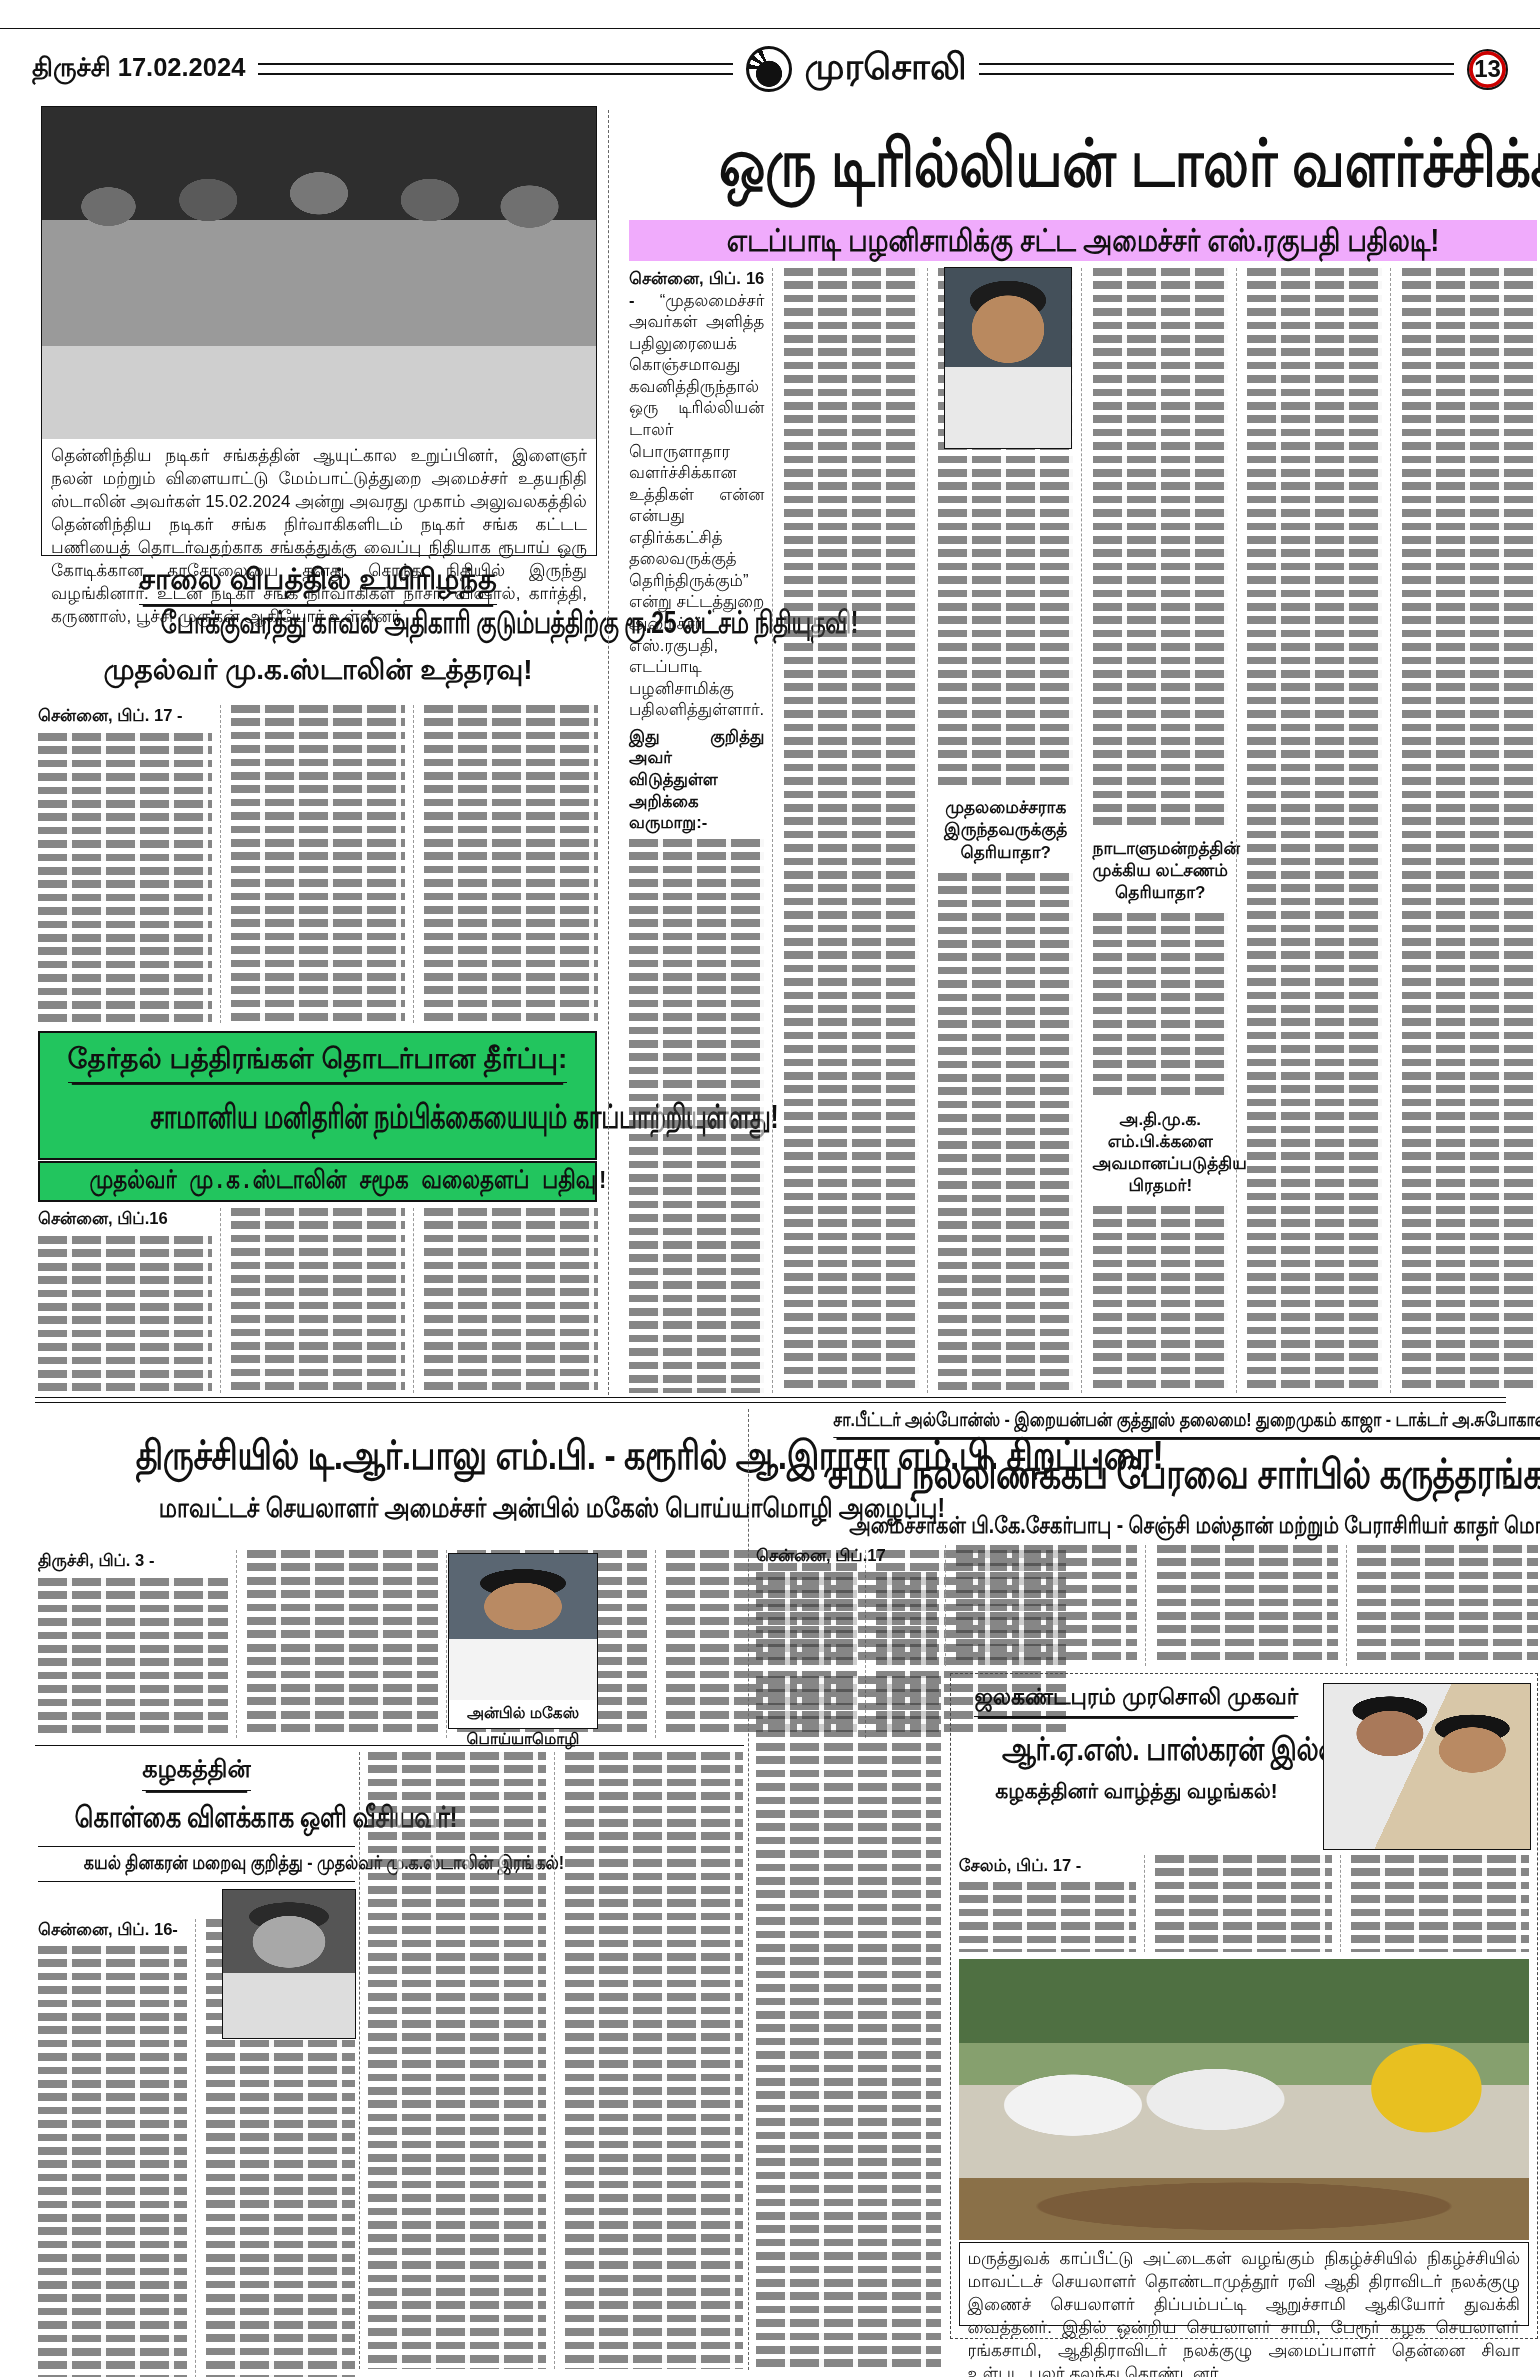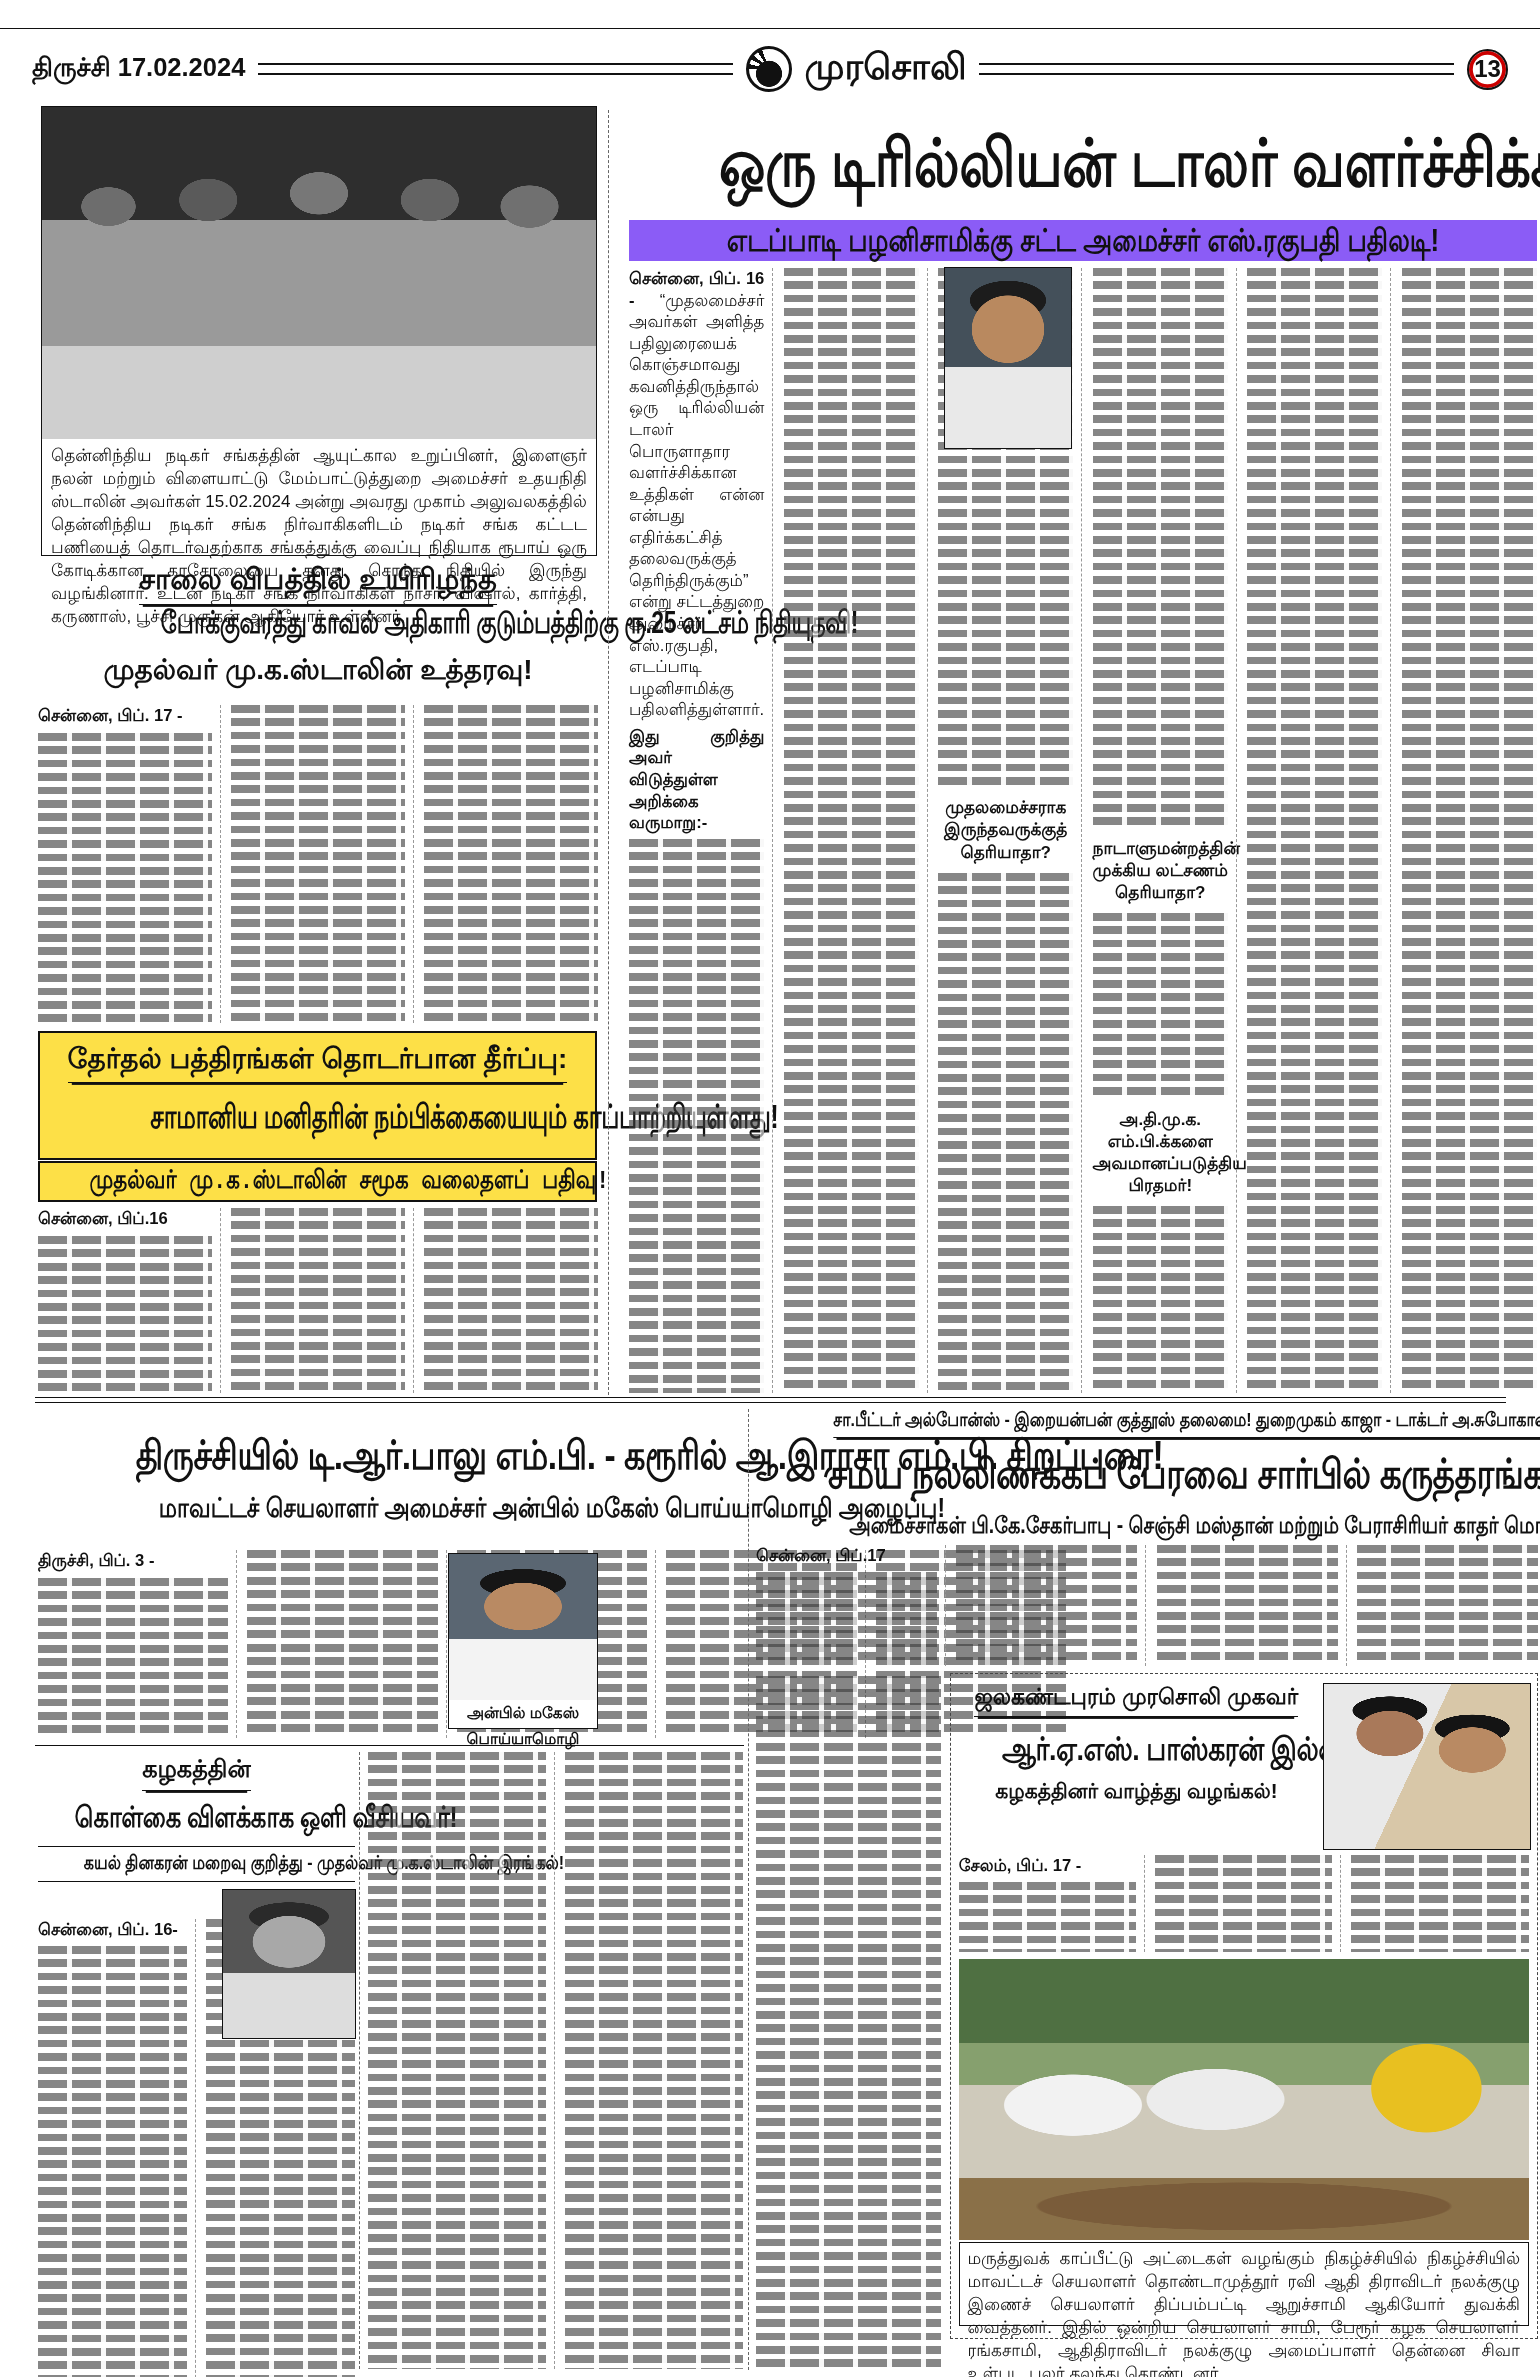--- a/index.html
+++ b/index.html
@@ -19,23 +19,23 @@
   
   .abs{position:absolute;}
   .ctr{text-align:center;}
   .jus{text-align:justify;}
   .nw{white-space:nowrap;}
   .sq{display:inline-block;transform:scaleX(.84);transform-origin:center;}
   .sq75{display:inline-block;transform:scaleX(.74);transform-origin:center;}
   .kick{font-weight:bold;}
   .u2{display:inline-block;border-bottom:1.9px solid #111;padding-bottom:3.8px;box-shadow:0 5.7px 0 -3.8px #111;}
   .hl{font-weight:900;letter-spacing:-0.6px;}
-  .box3{border:2.6px solid #111;background:#fde047;}
+  .box3{border:2.6px solid #111;background:#22c55e;}
   .box2{border:1.3px solid #111;background:#fff;}
-  .band{background:#8b5cf6;}
+  .band{background:#f0abfc;}
   .vdash{position:absolute;border-left:1.3px dashed #666;width:0;}
   .hsep{position:absolute;height:3.8px;border-top:1.3px solid #111;border-bottom:1.3px solid #111;}
   .hr1{position:absolute;border-top:1.3px solid #111;}
   
   .cols{display:flex;gap:10.2px;align-items:stretch;}
   .col{flex:1;display:flex;flex-direction:column;min-width:0;}
   .col+.col{border-left:1.3px dashed #999;padding-left:10.2px;}
   .bodytxt{font-size:16.6px;line-height:1.3;gap:8px;}
   .dl{font-weight:bold;}
   .tx{flex:1;min-height:25.5px;opacity:.62;

